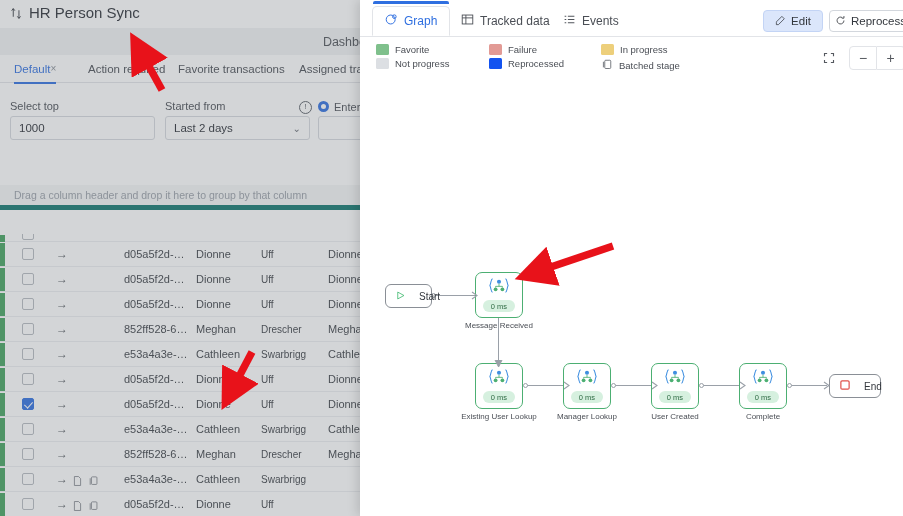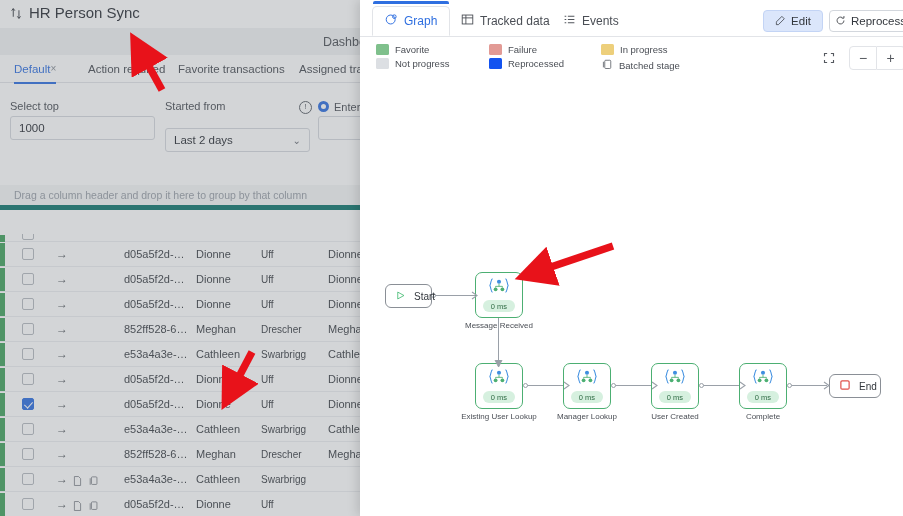--- a/index.html
+++ b/index.html
@@ -199,21 +199,21 @@
     margin-top:2px;font-size:7.5px;color:#2f6b44;
     background:#d6f0df;border-radius:8px;padding:1.5px 8px;
   }
   .gcap{
     position:absolute;width:78px;text-align:center;
     font-size:8px;line-height:9.5px;color:#4a4e55;
   }
   .term{
     position:absolute;height:24px;box-sizing:border-box;
     border:1.4px solid #8a8f96;border-radius:6px;background:#fff;
-    display:flex;align-items:center;gap:8px;padding:0 9px;
+    display:flex;align-items:center;gap:13px;padding:0 9px;
     font-size:10px;color:#33373d;
   }
   .port{
     position:absolute;width:5px;height:5px;border-radius:50%;
     border:1px solid #9aa0a8;background:#fff;box-sizing:border-box;
   }
   .edge{position:absolute;background:#9aa0a8;}
 
   
   .ann{position:absolute;z-index:90;pointer-events:none;}
@@ -256,21 +256,21 @@
         <span>Assigned tra</span>
       </div>
     </div>
 
     <div class="filter-label" style="left:10px;top:100px;">Select top</div>
     <div class="filter-box" style="left:10px;top:116px;width:145px;">
       <span>1000</span>
     </div>
 
     <div class="filter-label" style="left:165px;top:100px;">Started from</div>
-    <div class="filter-box" style="left:165px;top:128px;width:145px;">
+    <div class="filter-box" style="left:165px;top:116px;width:145px;">
       <span>Last 2 days</span>
       <span class="chev">⌄</span>
     </div>
 
     <div class="info-i" style="left:299px;top:101px;">!</div>
     <div class="radio-dot" style="left:318px;top:101px;"></div>
     <div class="filter-label" style="left:334px;top:101px;">Enter</div>
     <div class="filter-box" style="left:318px;top:116px;width:80px;"></div>
 
     <div class="group-bar">

